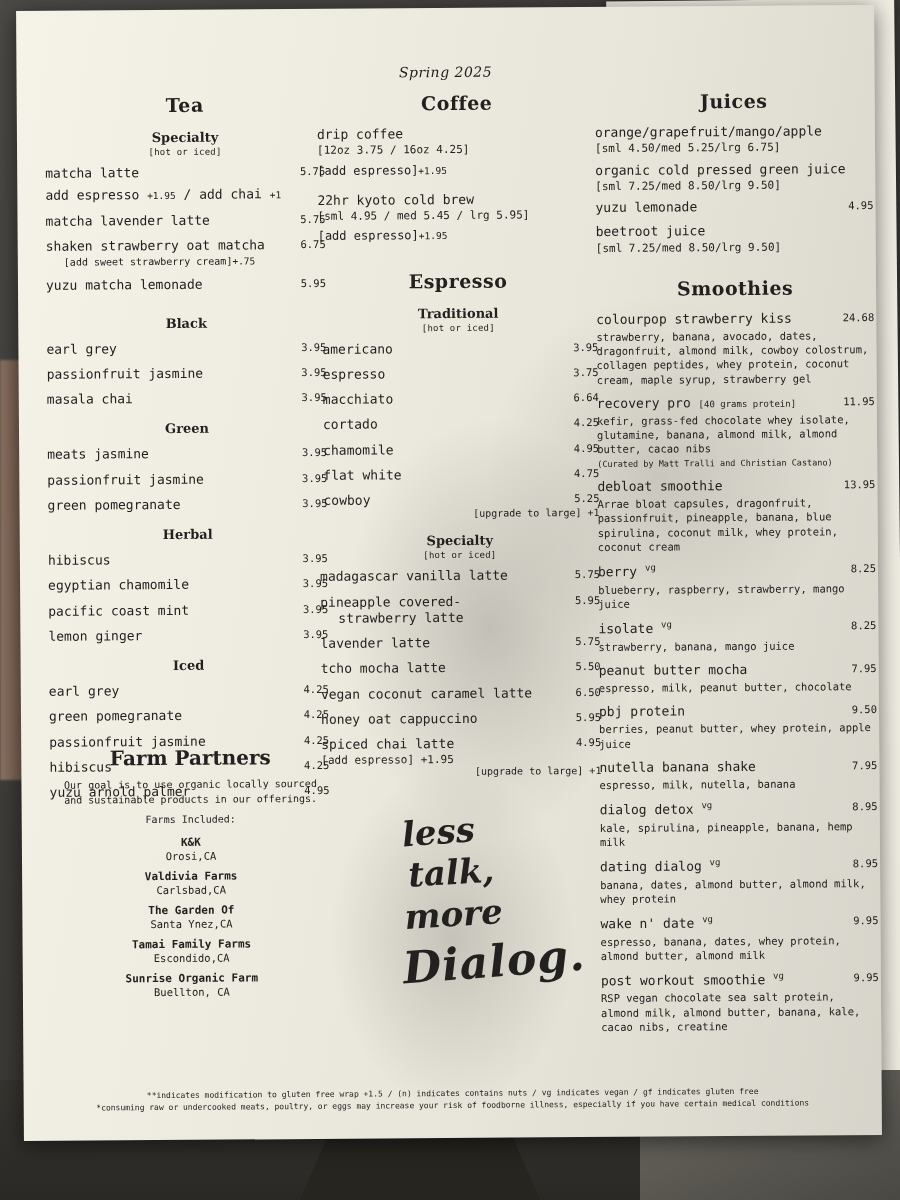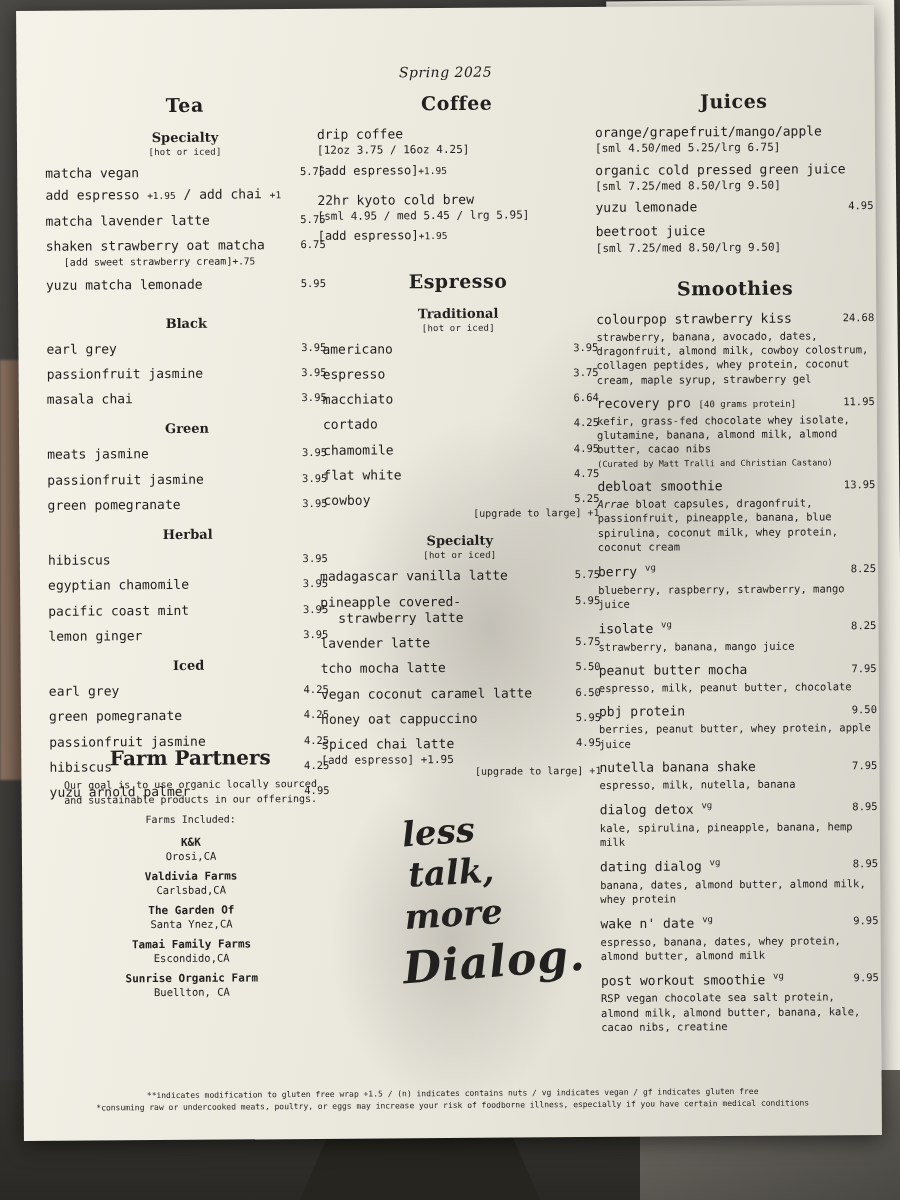--- a/index.html
+++ b/index.html
@@ -155,21 +155,21 @@
 
   <div class="season">Spring 2025</div>
 
   <div class="col col-tea">
     <h2 class="sec">Tea</h2>
 
     <h3 class="sub">Specialty</h3>
     <div class="hint">[hot or iced]</div>
 
     <div class="row tight">
-      <span class="nm">matcha vegan</span>
+      <span class="nm">matcha latte</span>
       <span class="pr">5.75</span>
     </div>
     <div class="row">
       <span class="nm">add espresso</span>
       <span class="sup">+1.95</span>
       <span class="nm">/ add chai</span>
       <span class="sup">+1</span>
     </div>
     <div class="row">
       <span class="nm">matcha lavender latte</span>
@@ -379,21 +379,21 @@
     <div class="row">
       <span class="nm">recovery pro</span>
       <span class="sup" style="font-size:9px">[40 grams protein]</span>
       <span class="pr">11.95</span>
       <div class="desc">kefir, grass-fed chocolate whey isolate, glutamine, banana, almond milk, almond butter, cacao nibs</div>
       <div class="desc" style="font-size:8.5px">(Curated by Matt Tralli and Christian Castano)</div>
     </div>
     <div class="row">
       <span class="nm">debloat smoothie</span>
       <span class="pr">13.95</span>
-      <div class="desc"><span class="it" style="font-style:italic">Arrae</span><span> bloat capsules, dragonfruit, passionfruit, pineapple, banana, blue spirulina, coconut milk, whey protein, coconut cream</span></div>
+      <div class="desc"><span class="it" style="">Arrae</span><span> bloat capsules, dragonfruit, passionfruit, pineapple, banana, blue spirulina, coconut milk, whey protein, coconut cream</span></div>
     </div>
     <div class="row">
       <span class="nm">berry</span>
       <span class="vg">vg</span>
       <span class="pr">8.25</span>
       <div class="desc">blueberry, raspberry, strawberry, mango juice</div>
     </div>
     <div class="row">
       <span class="nm">isolate</span>
       <span class="vg">vg</span>

